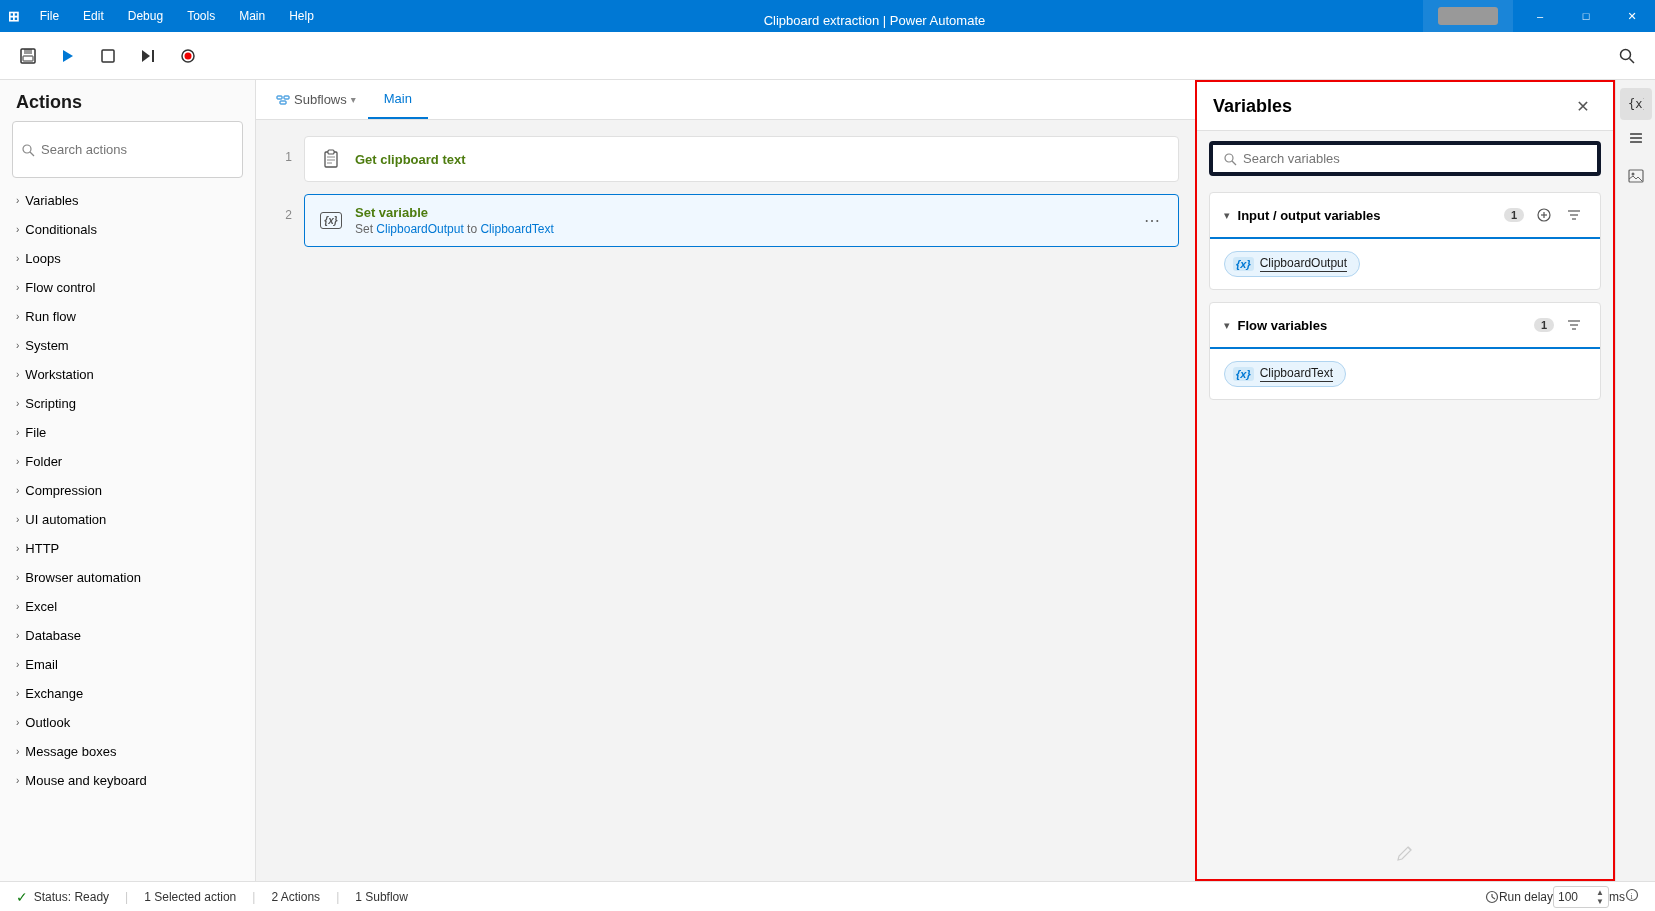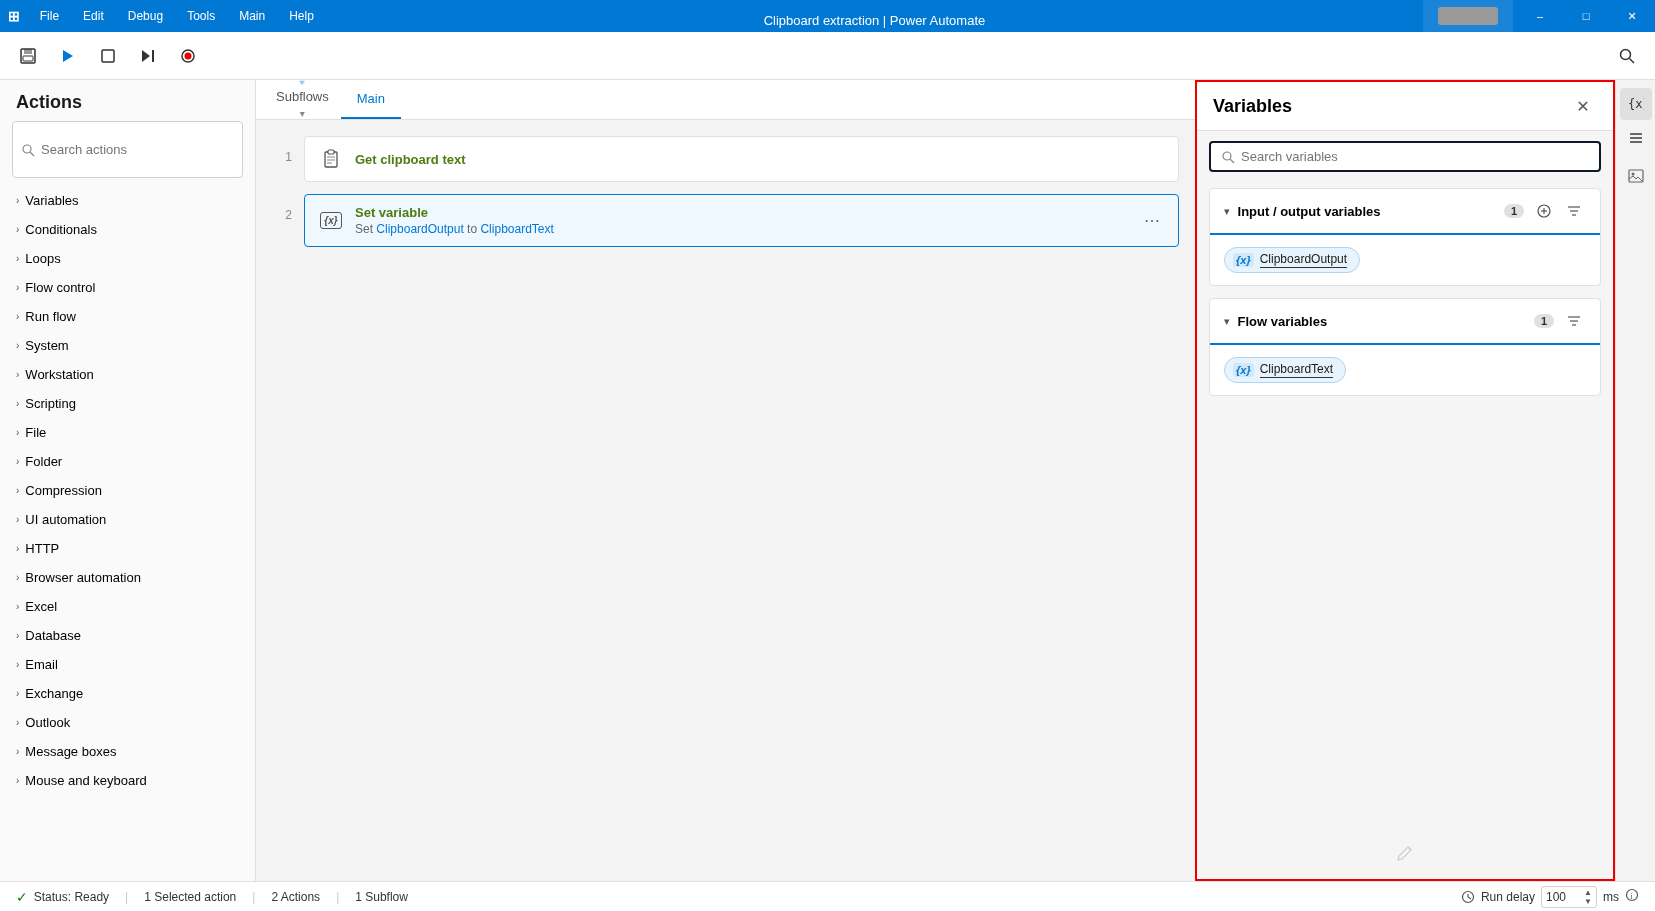--- a/index.html
+++ b/index.html
@@ -182,21 +182,20 @@
     }
     .subflows-tab {
       display: flex;
       align-items: center;
       gap: 4px;
       padding: 0 12px;
       height: 100%;
       cursor: pointer;
       font-size: 13px;
       color: #555;
-      flex-direction: column;
     }
 
     
     .canvas-content {
       flex: 1;
       padding: 16px;
       overflow-y: auto;
       position: relative;
     }
     .flow-step {
@@ -290,21 +289,21 @@
       height: 28px;
       display: flex;
       align-items: center;
       justify-content: center;
       border-radius: 4px;
     }
     .variables-search {
       margin: 10px 12px 8px;
       display: flex;
       align-items: center;
-      border: 2px solid #0f172a;
+      border: 4px solid #0f172a;
       border-radius: 4px;
       background: white;
       padding: 6px 10px;
       gap: 6px;
     }
     .variables-search input {
       border: none;
       outline: none;
       flex: 1;
       font-size: 13px;
@@ -429,21 +428,20 @@
     .ready-icon {
       color: #107c10;
       font-size: 14px;
     }
     .statusbar-sep {
       color: #ccc;
     }
     .run-delay-section {
       display: flex;
       align-items: center;
-      gap: 6px;
     }
     .run-delay-input {
       width: 56px;
       height: 22px;
       border: 1px solid #d0d0d0;
       border-radius: 3px;
       text-align: center;
       font-size: 12px;
       display: flex;
       align-items: center;

